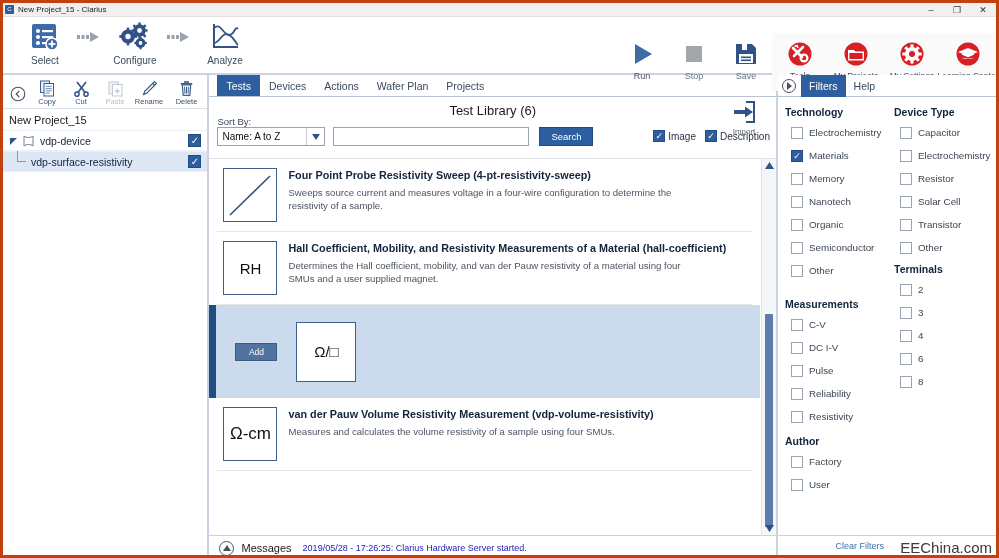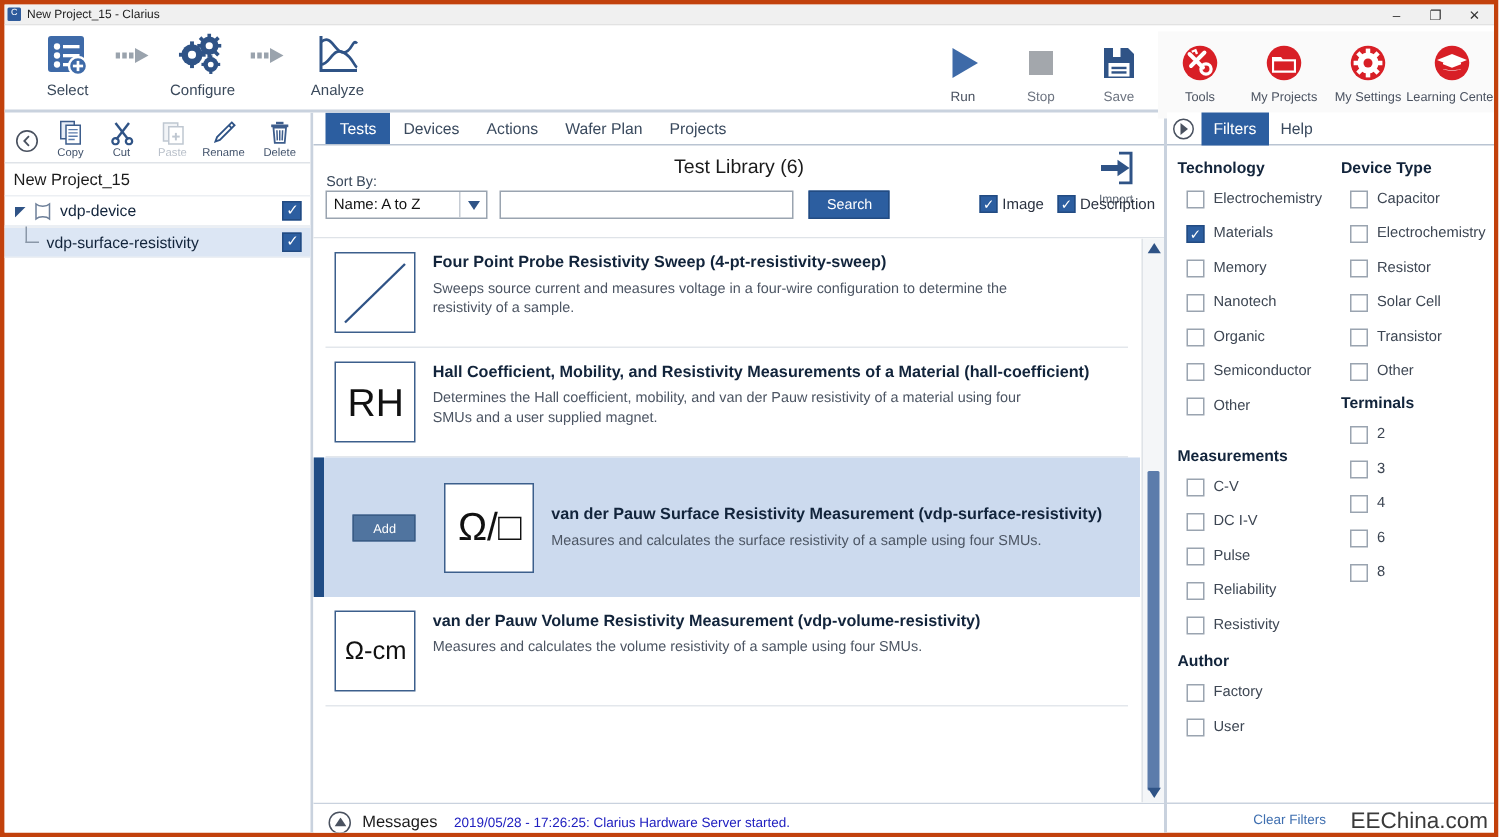--- a/index.html
+++ b/index.html
@@ -73,21 +73,21 @@
   .flowitem .lbl {
     font-size: 10px; color: #3b4a5c; margin-top: 1px;
   }
   .arrowsep {
     width: 34px; height: 34px;
     display: flex; align-items: center; justify-content: center;
     margin-top: -12px;
   }
 
   .rightgroup {
-    position: absolute; right: 0; top: 4px;
+    position: absolute; right: 0; top: 16px;
     height: 58px;
     display: flex; align-items: flex-start;
   }
   .cmdbtn {
     width: 52px;
     display: flex; flex-direction: column; align-items: center;
     padding-top: 6px;
   }
   .cmdbtn .glyph { height: 30px; display: flex; align-items: center; justify-content: center; }
   .cmdbtn .lbl { font-size: 9px; color: #6d7480; margin-top: 2px; }
@@ -320,21 +320,21 @@
     margin-left: 19px;
     flex: none;
   }
   .thumb {
     width: 54px; height: 54px;
     border: 1px solid #3c5f8c;
     background: #fff;
     display: flex; align-items: center; justify-content: center;
     flex: none;
     margin-left: 6px;
-    font-size: 26px;
+    font-size: 15px;
     color: #111;
   }
   .testitem.selected .thumb { width: 60px; height: 60px; margin-left: 19px; }
   .ttext { padding-left: 11px; padding-top: 1px; }
   .ttitle {
     font-size: 10.8px;
     color: #12243b;
     font-weight: bold;
     margin-bottom: 5px;
   }
@@ -817,24 +817,20 @@
             <div class="thumb">RH</div>
             <div class="ttext">
               <div class="ttitle">Hall Coefficient, Mobility, and Resistivity Measurements of a Material (hall-coefficient)</div>
               <div class="tdesc">Determines the Hall coefficient, mobility, and van der Pauw resistivity of a material using four SMUs and a user supplied magnet.</div>
             </div>
           </div>
 
           <div class="testitem selected">
             <div class="addbtn">Add</div>
             <div class="thumb">Ω/□</div>
-            <div class="ttext">
-              <div class="ttitle">van der Pauw Surface Resistivity Measurement (vdp-surface-resistivity)</div>
-              <div class="tdesc">Measures and calculates the surface resistivity of a sample using four SMUs.</div>
-            </div>
           </div>
 
           <div class="testitem">
             <div class="thumb" style="font-size:17px;">Ω-cm</div>
             <div class="ttext">
               <div class="ttitle">van der Pauw Volume Resistivity Measurement (vdp-volume-resistivity)</div>
               <div class="tdesc">Measures and calculates the volume resistivity of a sample using four SMUs.</div>
             </div>
           </div>
 

